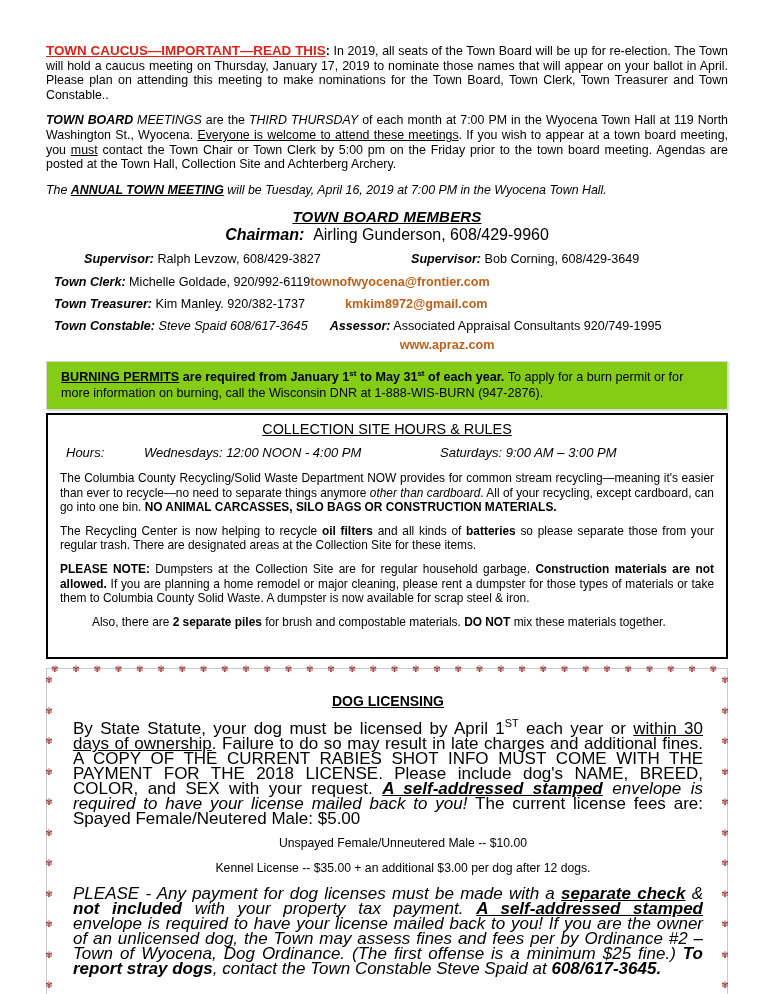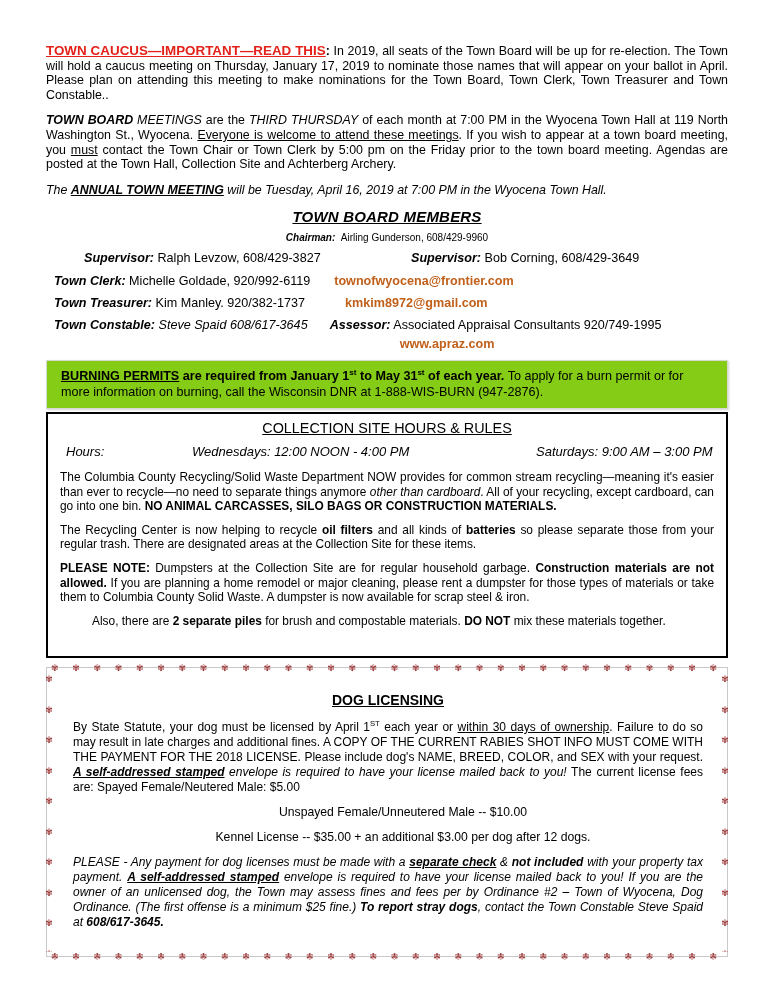--- a/index.html
+++ b/index.html
@@ -39,43 +39,43 @@
   }
   .mail{color:#C0601A;font-weight:bold;}
 
   
   .members{margin-top:2px;}
   .members-title{
     text-align:center;
     font-weight:bold;font-style:italic;text-decoration:underline;
     font-size:15px;
     letter-spacing:.2px;
-    margin-bottom:7px;
+    margin-bottom:1px;
   }
   .chairman-row{
     text-align:center;
-    font-size:10px;
+    font-size:16px;
     margin-bottom:8px;
   }
   .sup-row{
     display:flex;
     font-size:12.6px;
     margin-bottom:9px;
     padding:0 24px 0 38px;
   }
   .sup-row .left{width:50%;}
   .sup-row .right{width:50%;padding-left:34px;}
   .ofc-row{
     font-size:12.6px;
     margin-bottom:8px;
     display:flex;
     padding-left:8px;
   }
   .ofc-row .lbl{white-space:nowrap;}
-  .ofc-row .em{padding-left:24px;}
+  .ofc-row .em{}
   .ofc-row .col2{padding-left:22px;}
   .apraz{
     text-align:center;
     font-size:12.6px;
     padding-left:120px;
     margin-top:-3px;
   }
 
   
   .burn-box{
@@ -100,21 +100,20 @@
     text-decoration:underline;
     font-size:14.4px;
     margin-bottom:8px;
   }
   .hours-row{
     font-size:13px;
     font-style:italic;
     display:flex;
     margin-bottom:11px;
     padding-left:6px;
-    gap:48px;
   }
   .hours-row .h-lbl{width:78px;}
   .hours-row .h-wed{width:296px;}
   .coll-p{
     font-size:11.9px;
     line-height:14.2px;
     text-align:justify;
     margin-bottom:10px;
   }
   .coll-p.last{margin-bottom:18px;margin-left:32px;}
@@ -142,21 +141,21 @@
   .dog-edge.left{left:-4px;top:6px;bottom:4px;width:10px;writing-mode:vertical-rl;letter-spacing:9px;}
   .dog-edge.right{right:-4px;top:6px;bottom:4px;width:10px;writing-mode:vertical-rl;letter-spacing:9px;transform:scaleX(-1);}
   .dog-title{
     text-align:center;
     font-weight:bold;
     text-decoration:underline;
     font-size:14px;
     margin:10px 0 12px 0;
   }
   .dog-p{
-    font-size:12px;
+    font-size:17px;
     line-height:15px;
     text-align:justify;
     margin-bottom:10px;
   }
   .fee-line{
     text-align:center;
     font-size:12.2px;
     margin-bottom:11px;
     padding-left:30px;
   }

